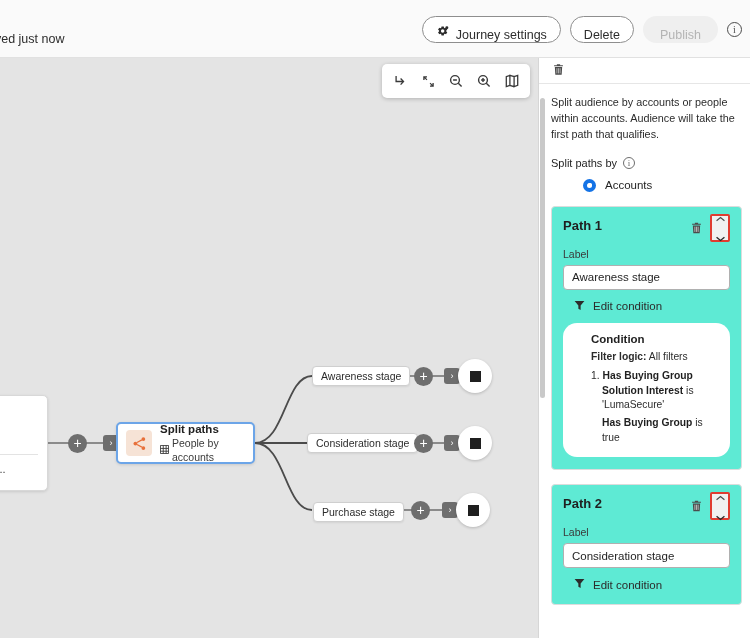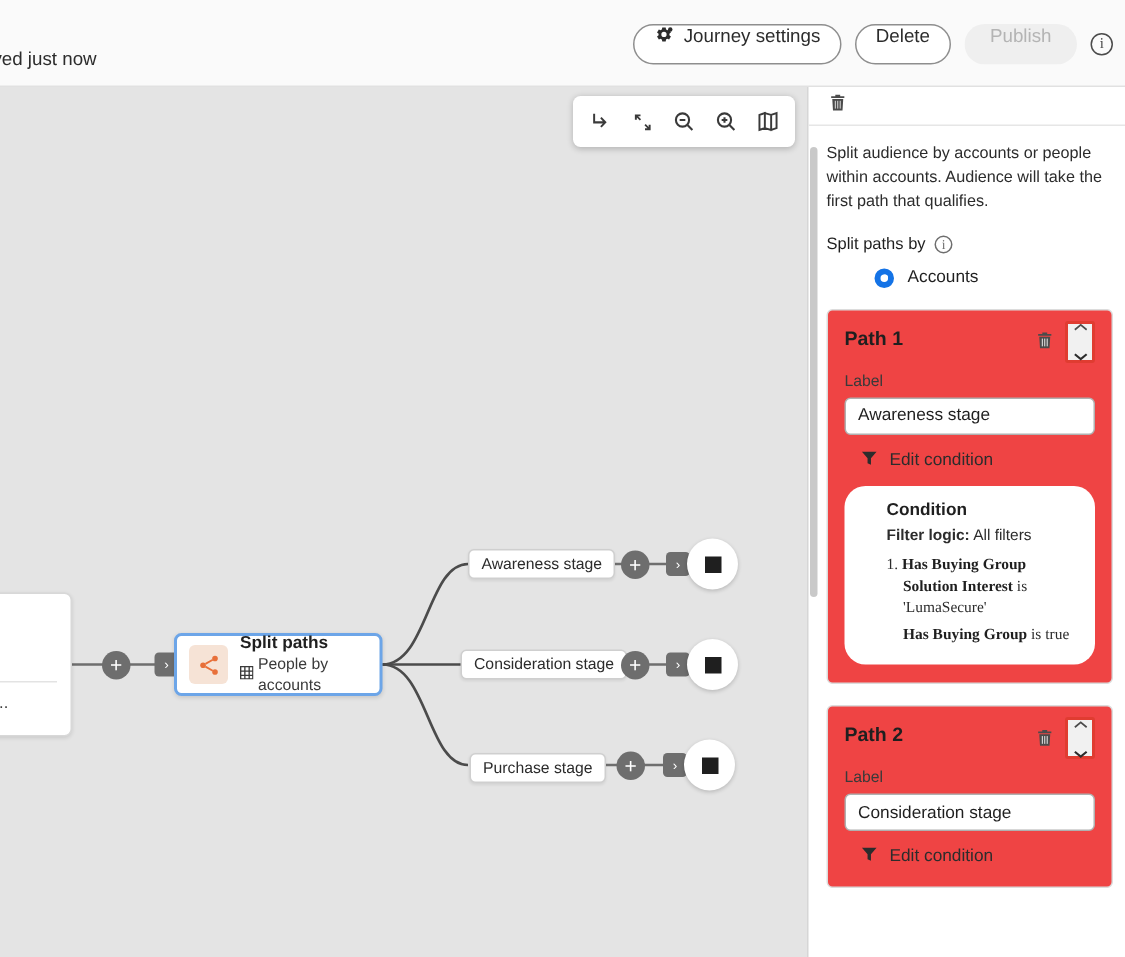--- a/index.html
+++ b/index.html
@@ -24,21 +24,21 @@
     font-size: 12.5px; color: #2c2c2c; white-space: nowrap;
   }
   .topbar-actions {
     position: absolute; right: 8px; top: 16px;
     display: flex; align-items: center; gap: 9px;
   }
   .btn {
     height: 27px; border: 1px solid #8e8e8e; border-radius: 14px;
     background: #ffffff; color: #2c2c2c;
     font-size: 12.5px; font-family: "Liberation Sans", sans-serif;
-    padding: 0 13px; display: inline-flex; align-items: flex-start; gap: 6px;
+    padding: 0 13px; display: inline-flex; align-items: flex-end; gap: 6px;
     cursor: pointer; white-space: nowrap;
   }
   .btn.disabled {
     background: #efefef; border-color: transparent; color: #b4b4b4;
     cursor: default; padding: 0 16px;
   }
   .icon-info {
     width: 15px; height: 15px; border-radius: 50%;
     border: 1.3px solid #4b4b4b; color: #4b4b4b;
     font-size: 10px; line-height: 12px; text-align: center;
@@ -148,21 +148,21 @@
     border: 1.6px solid #6e6e6e; flex: 0 0 auto; position: relative;
   }
   .radio.on { border-color: #1473e6; border-width: 4px; }
   .radio.on::after {
     content: ""; position: absolute; left: 50%; top: 50%;
     width: 4px; height: 4px; background: #ffffff; border-radius: 50%;
     transform: translate(-50%,-50%);
   }
 
   .path-card {
-    margin: 14px 8px 0 12px; background: #ef4444;
+    margin: 14px 8px 0 12px; background: #5eead4;
     border: 1px solid #dcdcdc; border-radius: 4px; padding: 11px 11px 12px 11px;
     position: relative;
   }
   .path-card-head { display: flex; align-items: flex-start; }
   .path-title { font-size: 13px; font-weight: bold; color: #1f1f1f; flex: 1; }
   .card-actions { display: flex; align-items: center; gap: 7px; }
   .reorder {
     width: 20px; height: 28px; border: 2px solid #e03c31; border-radius: 2px;
     display: flex; flex-direction: column; align-items: center;
     justify-content: center; gap: 1px; cursor: pointer; background: #f1f1f1;
@@ -179,21 +179,21 @@
     display: flex; align-items: center; gap: 7px; margin: 9px 0 0 10px;
     font-size: 11.5px; color: #2c2c2c; cursor: pointer;
   }
   .cond-box {
     margin-top: 9px; background: #ffffff; border-radius: 14px;
     padding: 10px 11px 11px 28px;
   }
   .cond-title { font-size: 11.5px; font-weight: bold; color: #1f1f1f; }
   .cond-logic { font-size: 10.3px; color: #2c2c2c; margin-top: 6px; }
   .cond-logic b { font-weight: bold; }
-  .cond-list { margin-top: 8px; font-size: 10.3px; color: #2c2c2c; font-family: Liberation Serif, serif; }
+  .cond-list { margin-top: 8px; font-size: 10.3px; color: #2c2c2c; }
   .cond-item-head { font-size: 10.3px; }
   .cond-item-head .num { color: #2c2c2c; }
   .cond-item-head b { font-weight: bold; color: #1f1f1f; }
   .cond-sub { margin-left: 11px; margin-top: 3px; line-height: 1.45; }
   .cond-sub b { font-weight: bold; color: #1f1f1f; }
 
   .panel-scroll {
     position: absolute; left: 1px; top: 40px; width: 5px; height: 300px;
     background: #c9c9c9; border-radius: 3px;
   }

